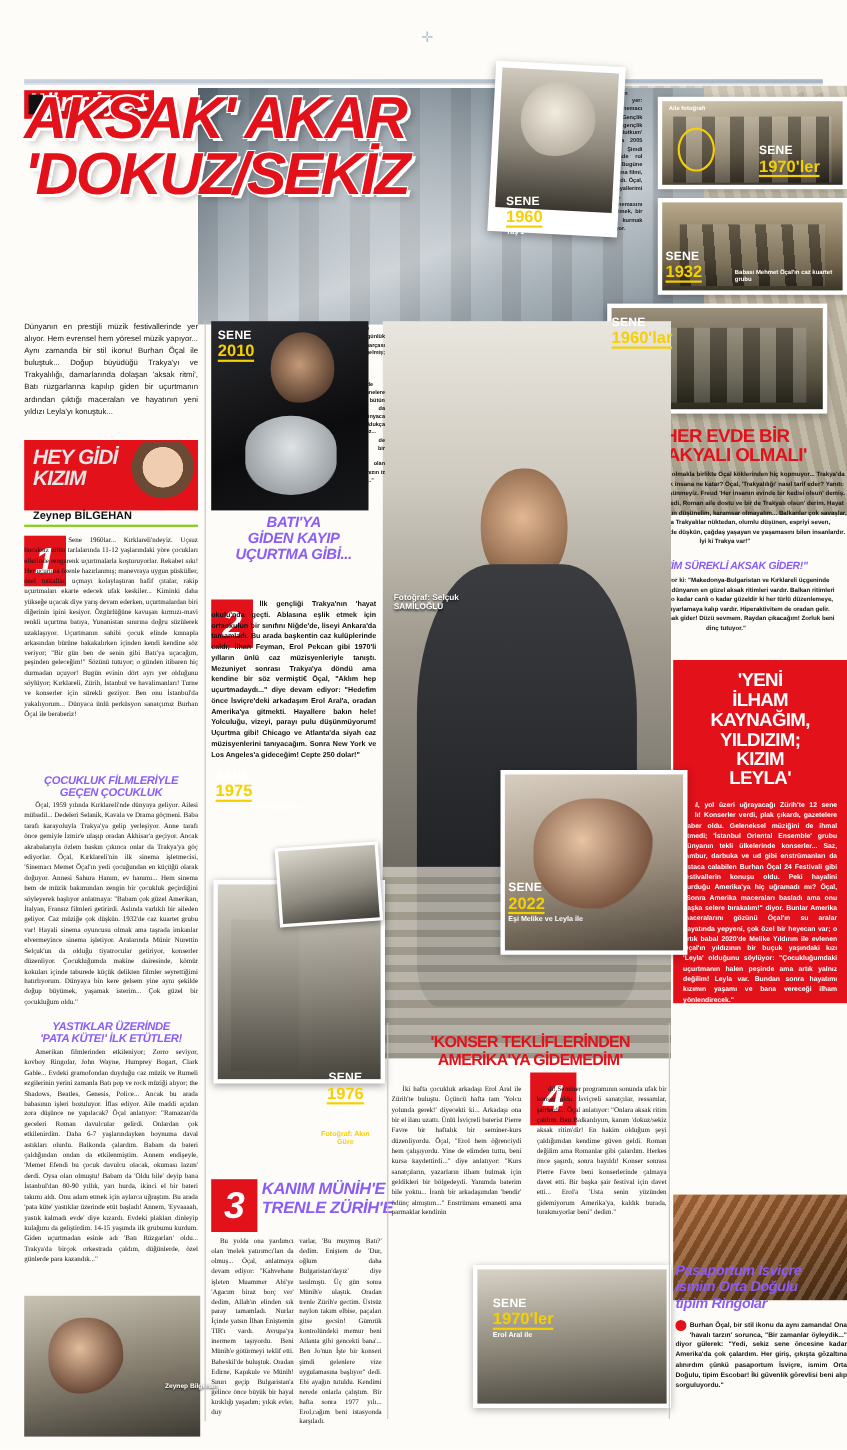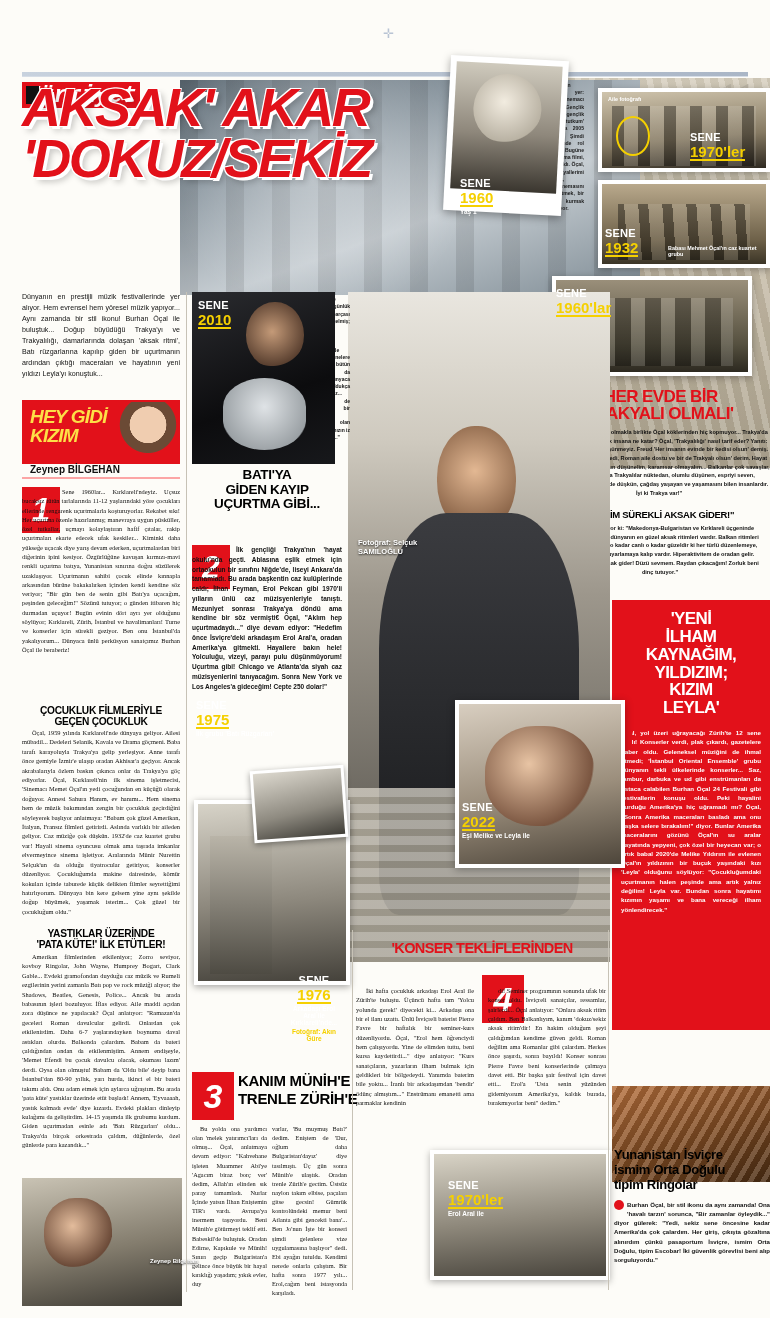--- a/index.html
+++ b/index.html
@@ -146,45 +146,46 @@
     border-radius:50%; left:14px; top:24px;
   }
   .cap-mini{ position:absolute; color:#fff; font-size:5.4px; font-weight:bold; }
 
   
   .kicker-red {
     color:#e2111a; font-weight:bold; font-style:italic; text-align:center;
     letter-spacing:-0.6px; line-height:1.0;
   }
   .subhead-blk {
-    font-weight:bold; text-align:center; color:#000000; line-height:1.08;
+    font-weight:bold; text-align:center; color:#8b5cf6; line-height:1.08;
     letter-spacing:-0.3px;
+    font-style:italic;
   }
 
   
   .intro {
     position:absolute; left:22px; top:292px; width:158px;
     font-size:7.1px; line-height:1.55; color:#111; text-align:justify;
     font-family:"Liberation Sans", sans-serif; font-weight:500;
   }
   .heygidi {
     position:absolute; left:22px; top:400px; width:158px; height:64px;
     background:#e2111a; overflow:hidden;
   }
   .heygidi .t{
-    position:absolute; left:8px; top:7px; color:#fde047; font-weight:bold;
+    position:absolute; left:8px; top:7px; color:#e5e5e5; font-weight:bold;
     font-style:italic; font-size:19px; line-height:1.0; letter-spacing:-0.8px;
   }
   .heygidi .face{
     position:absolute; right:2px; top:2px; width:60px; height:60px;
     background:radial-gradient(circle at 50% 38%, #f0cdb0 0 38%, #6b4a35 39% 58%, #e2111a 60%);
   }
   .byline {
     position:absolute; left:22px; top:464px; width:158px; height:15px;
-    border-bottom:2px solid #fca5a5; font-size:10px; font-weight:bold;
+    border-bottom:2px solid #84cc16; font-size:10px; font-weight:bold;
     color:#111; padding-left:8px;
   }
   .numbox {
     position:absolute; background:#e2111a; color:#fff;
     font-weight:bold; font-style:italic; text-align:center;
     display:flex; align-items:center; justify-content:center;
   }
   .col-text {
     position:absolute; color:#111; text-align:justify;
     font-family:"Liberation Serif", serif;
@@ -294,21 +295,21 @@
     position:absolute; left:612px; top:1086px; width:158px; height:96px;
     background:linear-gradient(160deg,#b7703c,#7d4a22 55%,#4a2c13);
     overflow:hidden;
   }
   .ph-pasaport::after{
     content:""; position:absolute; inset:0;
     background:repeating-linear-gradient(120deg, rgba(255,255,255,.16) 0 5px, rgba(0,0,0,.14) 5px 11px);
   }
 
   .redbox-5 {
-    position:absolute; left:612px; top:600px; width:158px; height:430px;
+    position:absolute; left:612px; top:600px; width:158px; height:312px;
     background:#e2111a;
   }
   .redbox-5 .bodytext{
     position:absolute; left:9px; top:128px; width:140px;
     color:#fff; font-size:6.2px; line-height:1.5; text-align:justify; font-weight:bold;
   }
 
   .hairline{ position:absolute; background:#c7c2b6; }
 </style>
 </head>
@@ -484,20 +485,21 @@
   <div class="numbox" style="left:192px; top:1072px; width:42px; height:48px; font-size:34px;">3</div>
   <div class="subhead-blk" style="position:absolute; left:238px; top:1072px; width:130px; font-size:15px; text-align:left; line-height:1.18;">
     <div>KANIM MÜNİH'E</div>
     <div>TRENLE ZÜRİH'E</div>
   </div>
   <div class="col-text" style="left:192px; top:1124px; width:75px; font-size:6.3px; line-height:1.45; text-indent:8px;">Bu yolda ona yardımcı olan 'melek yatırımcı'ları da olmuş... Öçal, anlatmaya devam ediyor: "Kahvehane işleten Muammer Abi'ye 'Agacım biraz borç ver' dedim, Allah'ın elinden sık paray tamamladı. Nurlar İçinde yatsın İlhan Eniştemin TIR'ı vardı. Avrupa'ya inermem taşıyordu. Beni Münih'e götürmeyi teklif etti. Babeskil'de buluştuk. Oradan Edirne, Kapıkule ve Münih! Sınırı geçip Bulgaristan'a gelince önce büyük bir hayal kırıklığı yaşadım; yıkık evler, duy</div>
   <div class="col-text" style="left:272px; top:1124px; width:75px; font-size:6.3px; line-height:1.45;">varlar, 'Bu muymuş Batı?' dedim. Eniştem de 'Dur, oğlum daha Bulgaristan'dayız' diye tasılmıştı. Üç gün sonra Münih'e ulaştık. Oradan trenle Zürih'e gectim. Üstsüz naylon takım elbise, paçaları gitse gecsin! Gümrük kontrolündeki memur beni Atlanta gibi gencekti bana'... Ben Jo'nun İşte bir konseri şimdi gelenlere vize uygulamasına başlıyor" dedi. Ebi ayağın tutuldu. Kendimi nerede onlarla çalıştım. Bir hafta sonra 1977 yılı... Erol,cağım beni istasyonda karşıladı.</div>
 
   <div class="kicker-red" style="position:absolute; left:356px; top:940px; width:252px; font-size:14.5px; font-style:normal; line-height:1.12;">
     <div>'KONSER TEKLİFLERİNDEN</div>
+    <div>AMERİKA'YA GİDEMEDİM'</div>
   </div>
   <div class="numbox" style="left:482px; top:975px; width:42px; height:48px; font-size:34px;">4</div>
   <div class="col-text" style="left:356px; top:986px; width:118px; font-size:6.4px; line-height:1.46; text-indent:10px;">İki hafta çocukluk arkadaşı Erol Aral ile Zürih'te buluştu. Üçüncü hafta tam 'Yolcu yolunda gerek!' diyecekti ki... Arkadaşı ona bir el ilanı uzattı. Ünlü İsviçreli baterist Pierre Favre bir haftalık bir seminer-kurs düzenliyordu. Öçal, "Erol hem öğrenciydi hem çalışıyordu. Yine de elimden tuttu, beni kursa kaydettirdi..." diye anlatıyor: "Kurs sanatçıların, yazarların ilham bulmak için geldikleri bir bölgedeydi. Yanımda baterim bile yoktu... İranlı bir arkadaşımdan 'bendir' ödünç almıştım..." Enstrümanı emanetti ama parmaklar kendinin</div>
   <div class="col-text" style="left:488px; top:986px; width:118px; font-size:6.4px; line-height:1.46; text-indent:10px;">di! Seminer programının sonunda ufak bir konser oldu. İsviçreli sanatçılar, ressamlar, şairlerdi... Öçal anlatıyor: "Onlara aksak ritim çaldım. Ben Balkanlıyım, kanım 'dokuz/sekiz aksak ritim'dir! En hakim olduğum şeyi çaldığımdan kendime güven geldi. Roman değilim ama Romanlar gibi çalardım. Herkes önce şaşırdı, sonra bayıldı! Konser sonrası Pierre Favre beni konserlerinde çalmaya davet etti. Bir başka şair festival için davet etti... Erol'a 'Usta senin yüzünden gidemiyorum Amerika'ya, kaldık burada, bırakmıyorlar beni" dedim."</div>
 
   <div class="ph-erolaral">
     <div class="img"></div>
   </div>
   <div class="sene-tag" style="left:448px; top:1180px;">
     <span class="s1">SENE</span>
@@ -509,21 +511,21 @@
     <div class="img"></div>
   </div>
   <div class="sene-tag" style="left:462px; top:802px;">
     <span class="s1">SENE</span>
     <span class="s2">2022</span>
     <span class="s3">Eşi Melike ve Leyla ile</span>
   </div>
 
   <div class="ph-pasaport"></div>
   <div class="subhead-blk" style="position:absolute; left:614px; top:1148px; width:156px; font-size:13px; text-align:left; line-height:1.14;">
-    <div>Yunanistan İsviçre</div>
+    <div>Pasaportum İsviçre</div>
     <div>ismim Orta Doğulu</div>
     <div>tipim Ringolar</div>
   </div>
   <div style="position:absolute; left:614px; top:1200px; width:156px; font-size:6.1px; line-height:1.5; text-align:justify; font-weight:bold; color:#111;">
     <span class="red-dot" style="width:10px;height:10px;"></span>
     <span>Burhan Öçal, bir stil ikonu da aynı zamanda! Ona 'havalı tarzın' sorunca, "Bir zamanlar öyleydik..." diyor gülerek: "Yedi, sekiz sene öncesine kadar Amerika'da çok çalardım. Her giriş, çıkışta gözaltına alınırdım çünkü pasaportum İsviçre, ismim Orta Doğulu, tipim Escobar! İki güvenlik görevlisi beni alıp sorguluyordu."</span>
   </div>
 
   <div class="hairline" style="left:186px; top:292px; width:1px; height:1000px;"></div>
   <div class="hairline" style="left:352px; top:930px; width:1px; height:360px;"></div>

